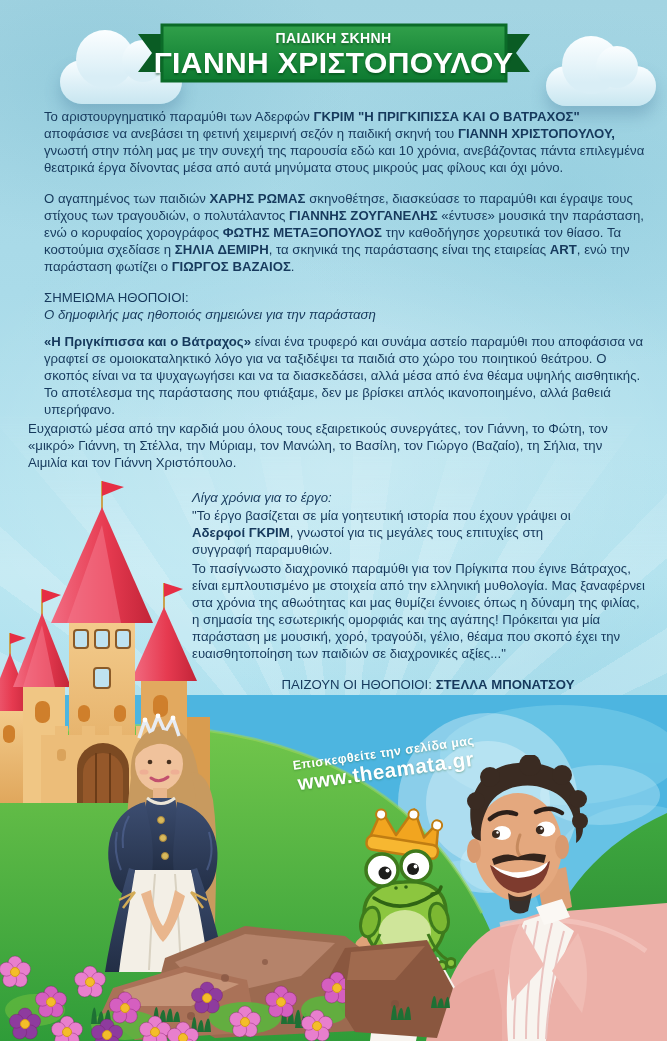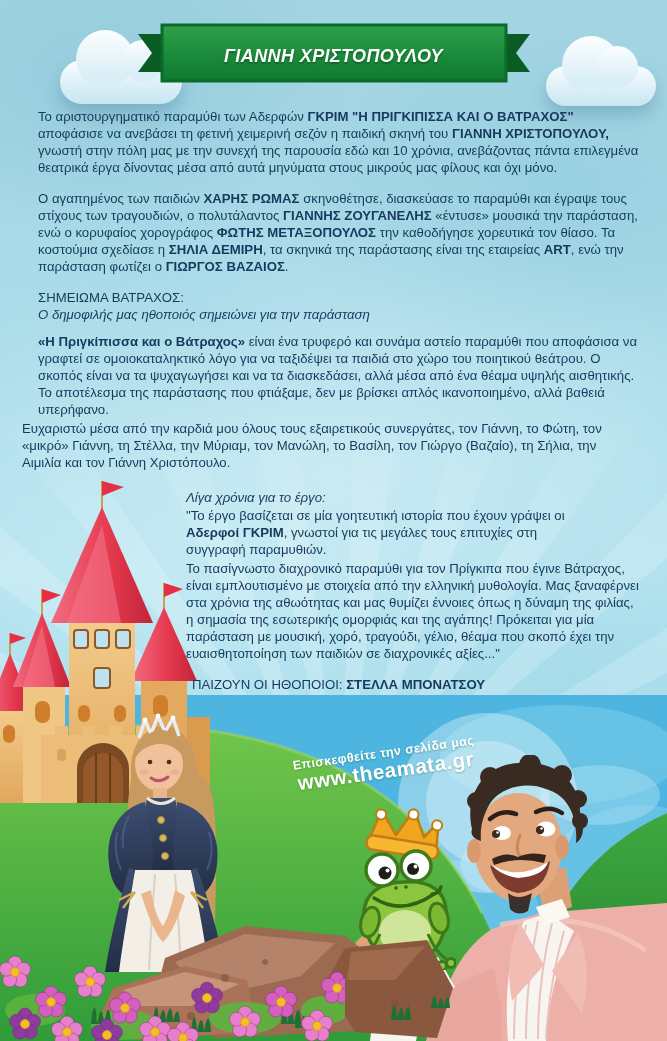--- a/index.html
+++ b/index.html
@@ -29,26 +29,26 @@
     box-shadow:0 10px 16px rgba(58,110,145,.30);}
   .cloud::before,.cloud::after{content:'';position:absolute;border-radius:50%;
     background:linear-gradient(180deg,#fbfeff 0%,#d9eef6 80%);}
   .cloud::before{width:58px;height:58px;top:-30px;left:16px;}
   .cloud::after{width:42px;height:42px;top:-20px;right:18px;}
   
   #banner{left:50%;top:22px;transform:translateX(-50%);width:392px;height:62px;}
   #banner .btxt{position:absolute;width:100%;text-align:center;color:#fff;
     text-shadow:0 2px 2px rgba(0,55,18,.45);letter-spacing:.4px;}
   #banner .bl1{top:8px;font-size:14px;font-weight:700;}
-  #banner .bl2{top:24px;font-size:18px;font-weight:700;font-style:italic;}
+  #banner .bl2{top:24px;font-size:30px;font-weight:700;}
   
-  .para{position:absolute;font-size:13.2px;line-height:17px;color:#16395c;}
+  .para{position:absolute;font-size:13.2px;line-height:17px;color:#16395c;margin-left:6px;}
   .b{font-weight:700;}
   .iu{font-style:italic;}
-  #cast{}
+  #cast{text-align:center;}
   #cast .cl{line-height:17.5px;}
   
   #site{left:266px;top:746px;width:238px;transform:rotate(-8deg);
     color:#fff;text-align:center;text-shadow:0 1px 2px rgba(20,90,30,.35);}
   #site .s1{font-size:12.5px;font-weight:700;letter-spacing:.4px;}
   #site .s2{font-size:20.5px;font-weight:700;letter-spacing:.6px;margin-top:-1px;}
 </style>
 </head>
 <body>
 
@@ -391,28 +391,29 @@
         <linearGradient id="gRib" x1="0" y1="0" x2="0" y2="1">
           <stop offset="0" stop-color="#31a04a"></stop>
             <stop offset=".5" stop-color="#1d8c3c"></stop>
             <stop offset="1" stop-color="#0e7a31"></stop>
         </linearGradient>
       </defs>
       <polygon points="0,12 36,12 36,50 0,50 14,31" fill="#0a5c24"></polygon>
       <polygon points="392,12 356,12 356,50 392,50 378,31" fill="#0a5c24"></polygon>
       <rect x="24" y="3" width="344" height="56" fill="url(#gRib)" stroke="#0b6b28" stroke-width="3"></rect>
     </svg>
+    <div class="btxt bl1">ΠΑΙΔΙΚΗ ΣΚΗΝΗ</div>
     <div class="btxt bl2">ΓΙΑΝΝΗ ΧΡΙΣΤΟΠΟΥΛΟΥ</div>
   </div>
 
   <div class="para" style="left:38px;top:108px;width:603px"><span>Το αριστουργηματικό παραμύθι των Αδερφών </span><span class="b">ΓΚΡΙΜ "Η ΠΡΙΓΚΙΠΙΣΣΑ ΚΑΙ Ο ΒΑΤΡΑΧΟΣ"</span><span> αποφάσισε να ανεβάσει τη φετινή χειμερινή σεζόν η παιδική σκηνή του </span><span class="b">ΓΙΑΝΝΗ ΧΡΙΣΤΟΠΟΥΛΟΥ,</span><span> γνωστή στην πόλη μας με την συνεχή της παρουσία εδώ και 10 χρόνια, ανεβάζοντας πάντα επιλεγμένα θεατρικά έργα δίνοντας μέσα από αυτά μηνύματα στους μικρούς μας φίλους και όχι μόνο.</span></div>
 
   <div class="para" style="left:38px;top:190px;width:606px"><span>Ο αγαπημένος των παιδιών </span><span class="b">ΧΑΡΗΣ ΡΩΜΑΣ</span><span> σκηνοθέτησε, διασκεύασε το παραμύθι και έγραψε τους στίχους των τραγουδιών, ο πολυτάλαντος </span><span class="b">ΓΙΑΝΝΗΣ ΖΟΥΓΑΝΕΛΗΣ</span><span> «έντυσε» μουσικά την παράσταση, ενώ ο κορυφαίος χορογράφος </span><span class="b">ΦΩΤΗΣ ΜΕΤΑΞΟΠΟΥΛΟΣ</span><span> την καθοδήγησε χορευτικά τον θίασο. Τα κοστούμια σχεδίασε η </span><span class="b">ΣΗΛΙΑ ΔΕΜΙΡΗ</span><span>, τα σκηνικά της παράστασης είναι της εταιρείας </span><span class="b">ART</span><span>, ενώ την παράσταση φωτίζει ο </span><span class="b">ΓΙΩΡΓΟΣ ΒΑΖΑΙΟΣ</span><span>.</span></div>
 
-  <div class="para" style="left:38px;top:289px">ΣΗΜΕΙΩΜΑ ΒΑΤΡΑΧΟΣ:</div>
+  <div class="para" style="left:38px;top:289px">ΣΗΜΕΙΩΜΑ ΗΘΟΠΟΙΟΙ:</div>
   <div class="para iu" style="left:38px;top:306px">Ο δημοφιλής μας ηθοποιός σημειώνει για την παράσταση</div>
 
   <div class="para" style="left:38px;top:333px;width:604px"><span class="b">«Η Πριγκίπισσα και ο Βάτραχος»</span><span> είναι ένα τρυφερό και συνάμα αστείο παραμύθι που αποφάσισα να γραφτεί σε ομοιοκαταληκτικό λόγο για να ταξιδέψει τα παιδιά στο χώρο του ποιητικού θεάτρου. Ο σκοπός είναι να τα ψυχαγωγήσει και να τα διασκεδάσει, αλλά μέσα από ένα θέαμα υψηλής αισθητικής. Το αποτέλεσμα της παράστασης που φτιάξαμε, δεν με βρίσκει απλός ικανοποιημένο, αλλά βαθειά υπερήφανο.</span></div>
 
   <div class="para" style="left:22px;top:420px;width:604px"><span>Ευχαριστώ μέσα από την καρδιά μου όλους τους εξαιρετικούς συνεργάτες, τον Γιάννη, το Φώτη, τον «μικρό» Γιάννη, τη Στέλλα, την Μύριαμ, τον Μανώλη, το Βασίλη, τον Γιώργο (Βαζαίο), τη Σήλια, την Αιμιλία και τον Γιάννη Χριστόπουλο.</span></div>
 
   <div class="para iu" style="left:186px;top:489px">Λίγα χρόνια για το έργο:</div>
   <div class="para" style="left:186px;top:507px;width:400px"><span>"Το έργο βασίζεται σε μία γοητευτική ιστορία που έχουν γράψει οι </span><span class="b">Αδερφοί ΓΚΡΙΜ</span><span>, γνωστοί για τις μεγάλες τους επιτυχίες στη συγγραφή παραμυθιών.</span></div>
   <div class="para" style="left:186px;top:560px;width:458px"><span>Το πασίγνωστο διαχρονικό παραμύθι για τον Πρίγκιπα που έγινε Βάτραχος, είναι εμπλουτισμένο με στοιχεία από την ελληνική μυθολογία. Μας ξαναφέρνει στα χρόνια της αθωότητας και μας θυμίζει έννοιες όπως η δύναμη της φιλίας, η σημασία της εσωτερικής ομορφιάς και της αγάπης! Πρόκειται για μία παράσταση με μουσική, χορό, τραγούδι, γέλιο, θέαμα που σκοπό έχει την ευαισθητοποίηση των παιδιών σε διαχρονικές αξίες..."</span></div>
 

